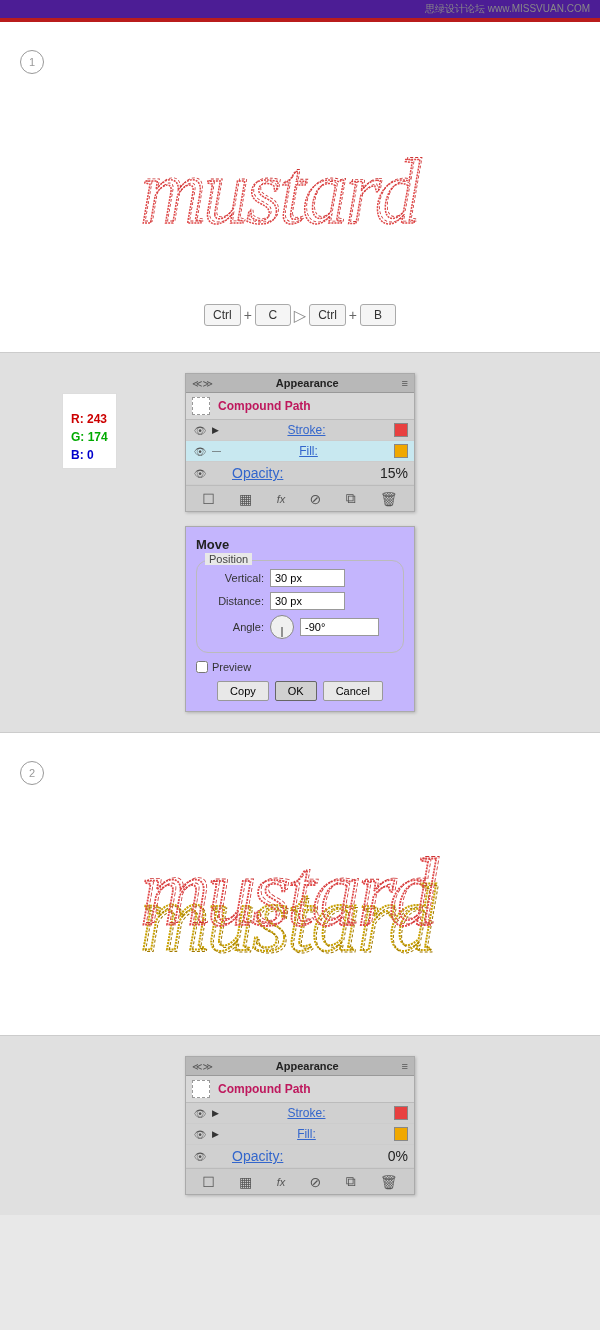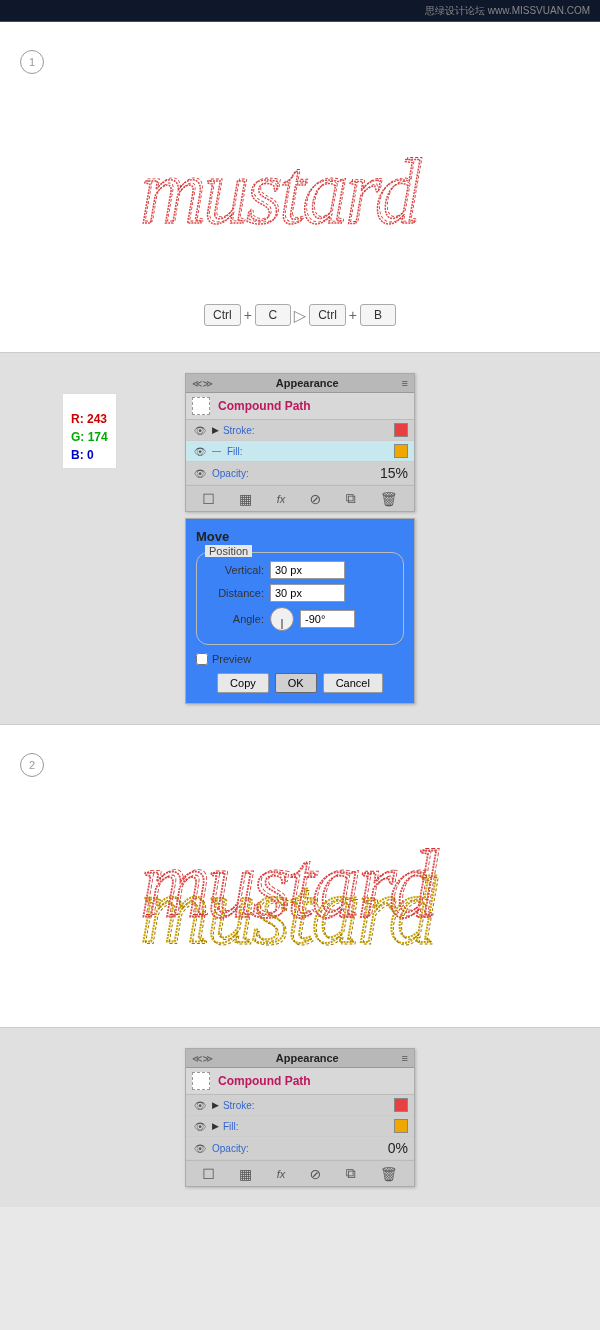--- a/index.html
+++ b/index.html
@@ -134,28 +134,32 @@
       color: #555;
     }
 
     .arrow-icon {
       font-size: 9px;
       color: #333;
     }
 
     .row-label {
       color: #3366cc;
-      font-size: 10px;
+      text-decoration: underline;
+      font-size: 12px;
       flex: 1;
+      text-align: center;
     }
 
     .opacity-label {
       color: #3366cc;
-      font-size: 10px;
+      text-decoration: underline;
+      font-size: 14px;
       flex: 1;
+      margin-left: 20px;
     }
 
     .opacity-value {
       font-size: 14px;
       color: #222;
     }
 
     .panel-footer {
       display: flex;
       align-items: center;
@@ -182,24 +186,24 @@
       font-weight: bold;
       line-height: 1.5;
     }
 
     .color-r { color: #cc0000; }
     .color-g { color: #00aa00; }
     .color-b { color: #0000cc; }
 
     
     .move-dialog {
-      background: #3b82f6;
+      background: #c4b5fd;
       border: 1px solid #aaa;
       width: 230px;
-      margin: 6px auto 0 auto;
+      margin: 14px auto 0 auto;
       box-shadow: 1px 1px 3px rgba(0,0,0,0.2);
       padding: 10px;
     }
 
     .dialog-title {
       font-size: 13px;
       font-weight: bold;
       color: #222;
       margin-bottom: 8px;
     }
@@ -350,22 +354,22 @@
 
     
     .mustard-layered {
       position: relative;
       display: inline-block;
       height: 160px;
       width: 340px;
     }
 
     .top-bar {
-      background: #0f172a;
-      border-bottom: 1px solid #b91c1c;
+      background: #4c1d95;
+      border-bottom: 4px solid #b91c1c;
       height: 22px;
       display: flex;
       align-items: center;
       justify-content: flex-end;
       padding-right: 10px;
     }
 
     .top-bar-text {
       font-size: 10px;
       color: #888;
@@ -504,21 +508,21 @@
         <span class="dialog-label">Distance:</span>
         <input class="dialog-input" type="text" value="30 px" style="">
       </div>
 
       <div class="dialog-row">
         <span class="dialog-label">Angle:</span>
         <div class="angle-container">
           <div class="angle-wheel">
             <div class="angle-needle" style="transform: translateX(-50%) rotate(180deg);"></div>
           </div>
-          <input class="dialog-input" type="text" style="width: 55px;" value="-90°">
+          <input class="dialog-input" type="text" style="width: 79px;" value="-90°">
         </div>
       </div>
     </div>
 
 
     <div class="preview-row">
       <input type="checkbox" style="">
       <span>Preview</span>
     </div>
 

